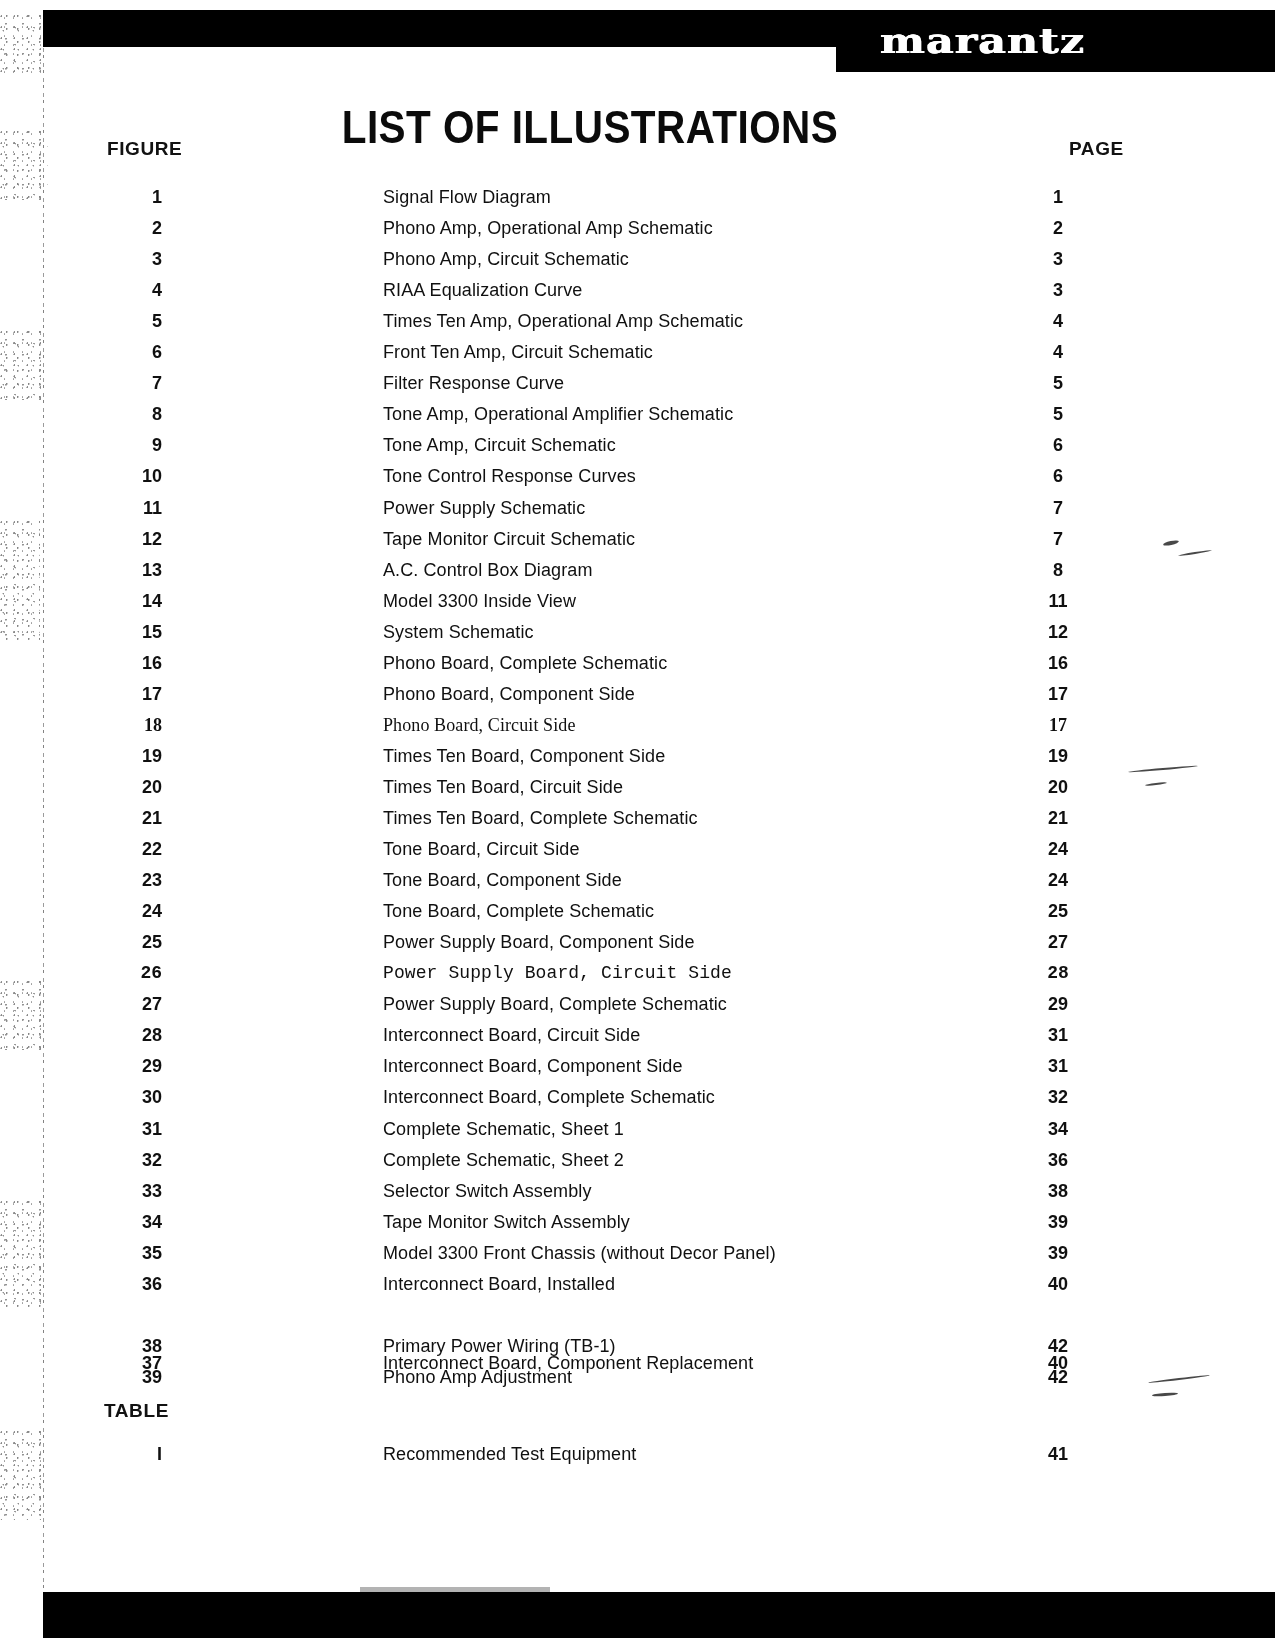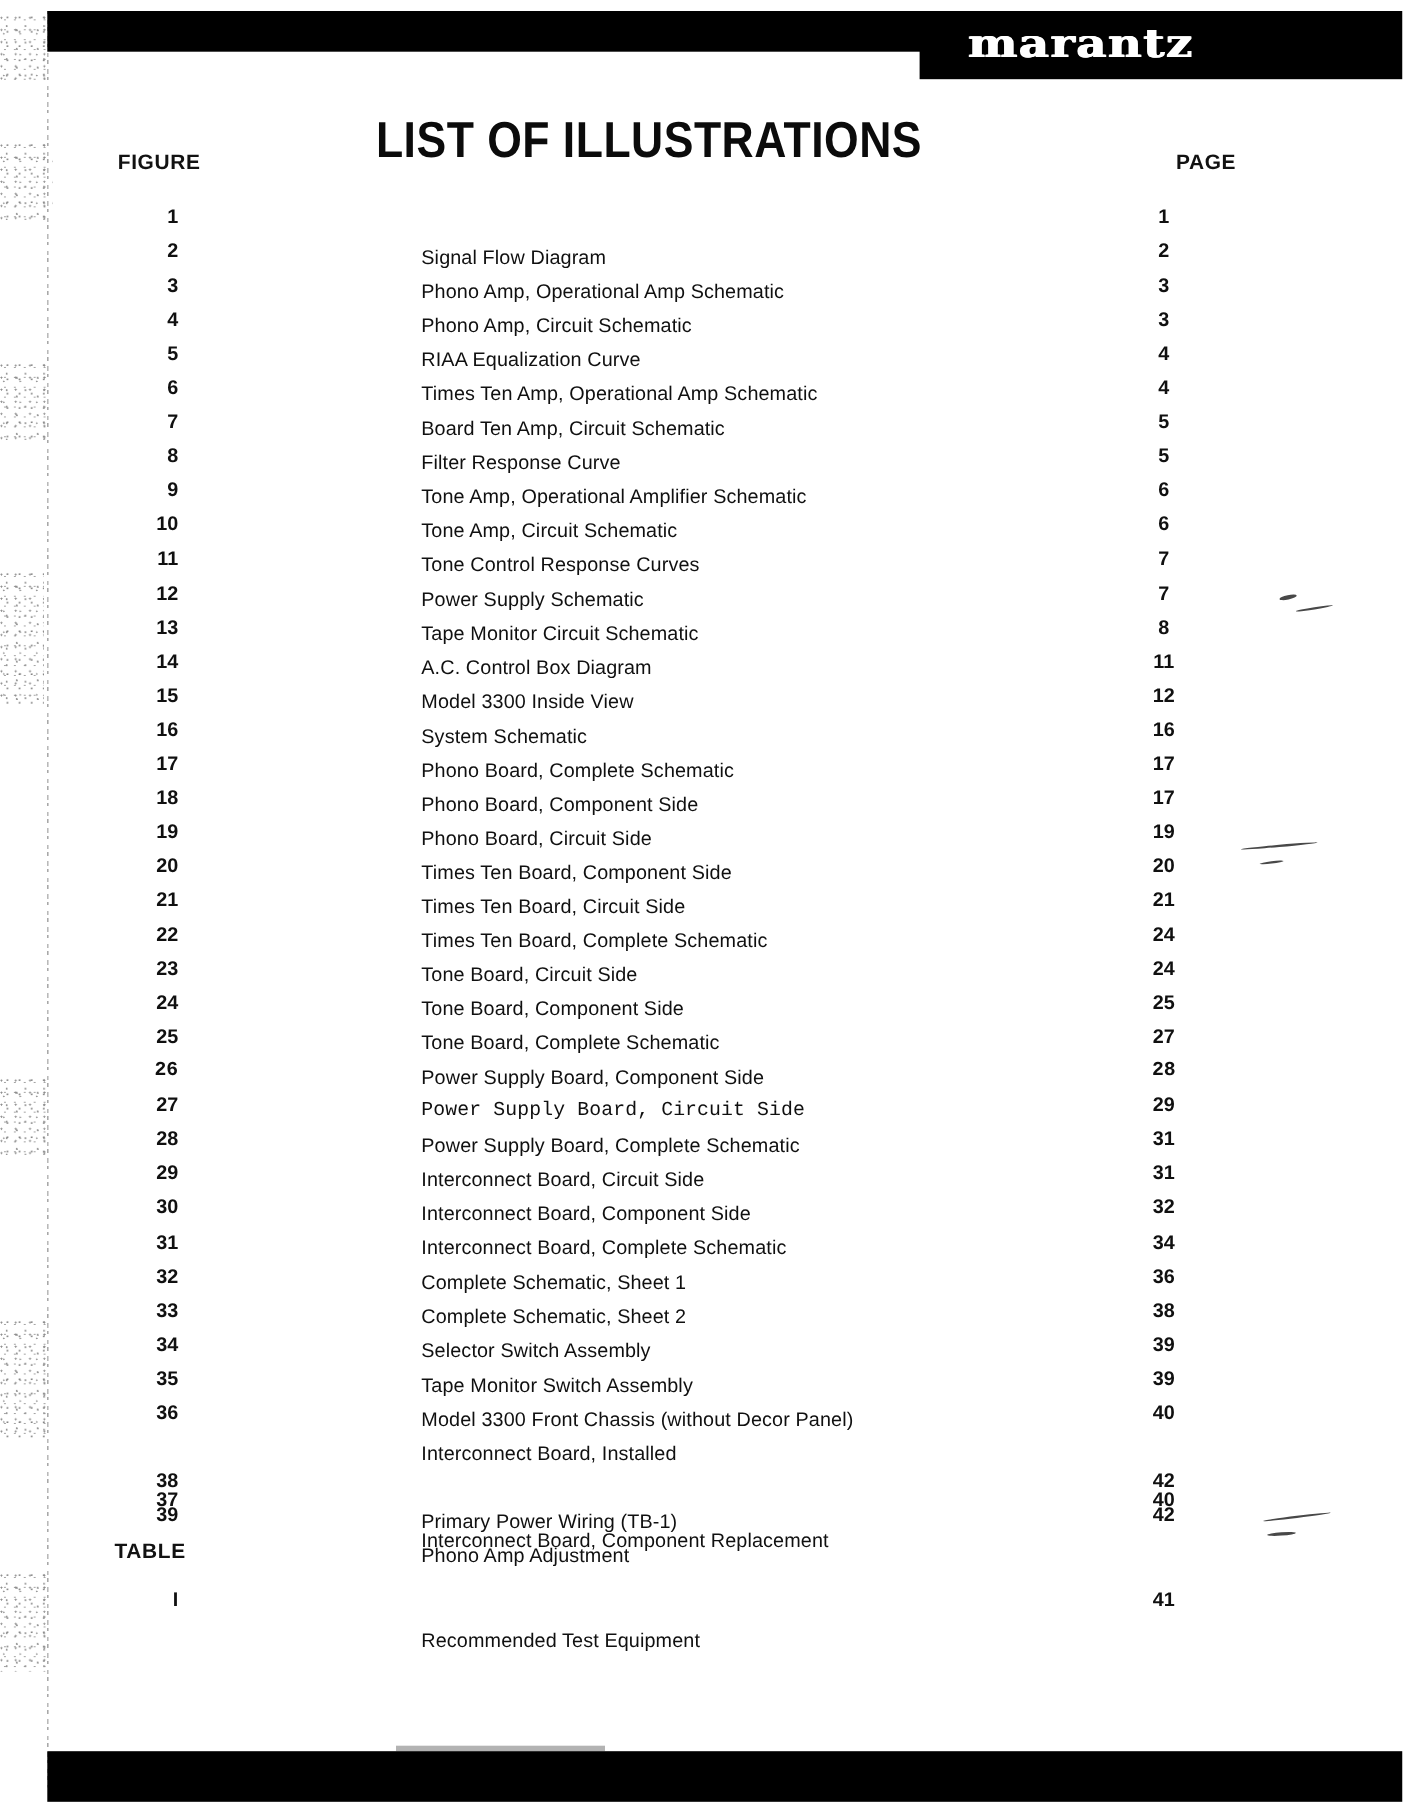--- a/index.html
+++ b/index.html
@@ -146,21 +146,20 @@
   }
   .row .fig-title {
     position: absolute;
     left: 383px;
     font-weight: 400;
     font-size: 18px;
     line-height: 22px;
     letter-spacing: 0.1px;
     color: #101010;
     white-space: nowrap;
-    margin-top: 37px;
   }
   .row .fig-page {
     position: absolute;
     left: 1030px;
     width: 56px;
     text-align: center;
     font-weight: 700;
     font-size: 18px;
     line-height: 22px;
     color: #101010;
@@ -242,21 +241,21 @@
         <span class="fig-title">RIAA Equalization Curve</span>
         <span class="fig-page">3</span>
       </div>
       <div class="row" style="top: 310.2px;">
         <span class="fig-num">5</span>
         <span class="fig-title">Times Ten Amp, Operational Amp Schematic</span>
         <span class="fig-page">4</span>
       </div>
       <div class="row" style="top: 341.25px;">
         <span class="fig-num">6</span>
-        <span class="fig-title">Board Ten Amp, Circuit Schematic</span>
+        <span class="fig-title">Front Ten Amp, Circuit Schematic</span>
         <span class="fig-page">4</span>
       </div>
       <div class="row" style="top: 372.3px;">
         <span class="fig-num">7</span>
         <span class="fig-title">Filter Response Curve</span>
         <span class="fig-page">5</span>
       </div>
       <div class="row" style="top: 403.35px;">
         <span class="fig-num">8</span>
         <span class="fig-title">Tone Amp, Operational Amplifier Schematic</span>
@@ -300,21 +299,21 @@
       <div class="row" style="top: 651.75px;">
         <span class="fig-num">16</span>
         <span class="fig-title">Phono Board, Complete Schematic</span>
         <span class="fig-page">16</span>
       </div>
       <div class="row" style="top: 682.8px;">
         <span class="fig-num">17</span>
         <span class="fig-title">Phono Board, Component Side</span>
         <span class="fig-page">17</span>
       </div>
-      <div class="row" style="top: 713.85px;">
+      <div class="row" style="top: 713.85px; font-family: Liberation Serif, serif;">
         <span class="fig-num">18</span>
         <span class="fig-title">Phono Board, Circuit Side</span>
         <span class="fig-page">17</span>
       </div>
       <div class="row" style="top: 744.9px;">
         <span class="fig-num">19</span>
         <span class="fig-title">Times Ten Board, Component Side</span>
         <span class="fig-page">19</span>
       </div>
       <div class="row" style="top: 775.95px;">

